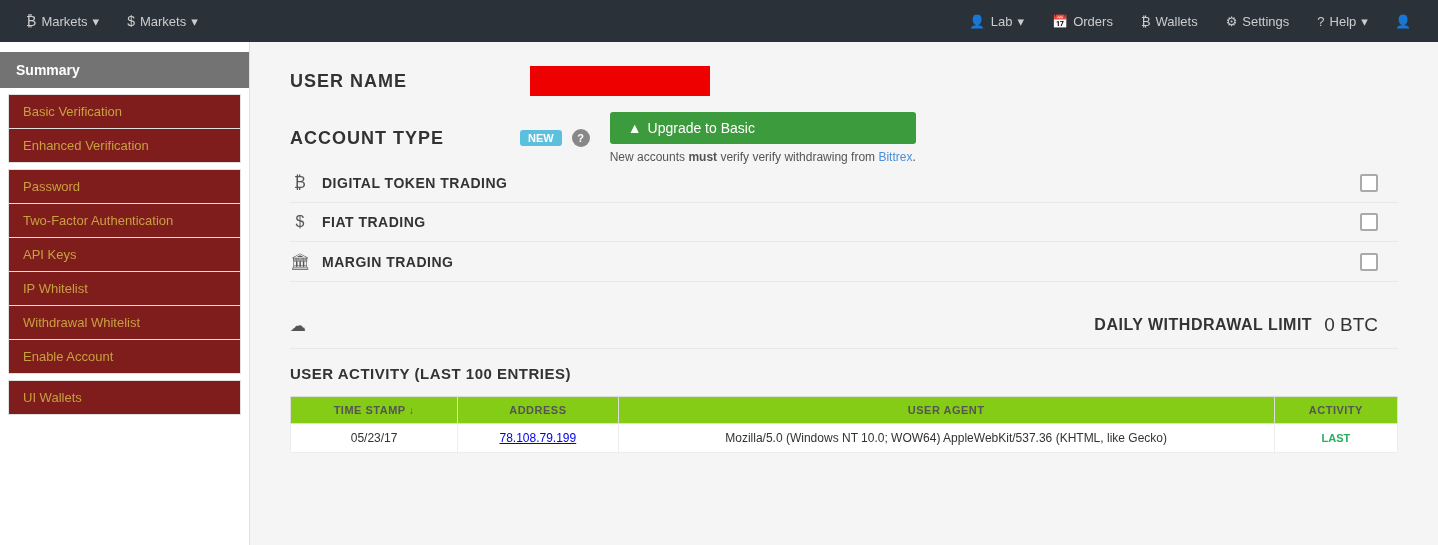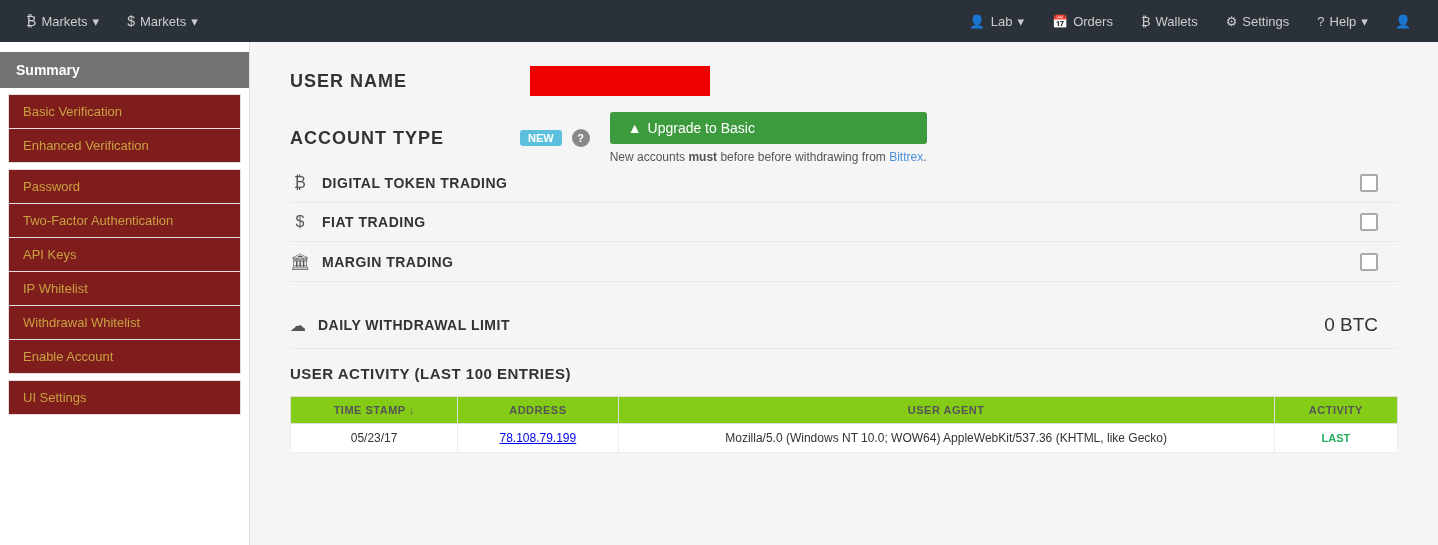--- a/index.html
+++ b/index.html
@@ -177,21 +177,21 @@
 
     
     .withdrawal-row {
       display: flex;
       align-items: center;
       padding: 12px 0;
       gap: 12px;
       border-bottom: 1px solid #e8e8e8;
     }
     .withdrawal-icon { font-size: 16px; color: #555; }
-    .withdrawal-label { font-size: 14px; font-weight: bold; letter-spacing: 0.5px; flex: 1; }
+    .withdrawal-label { font-size: 16px; font-weight: bold; letter-spacing: 0.5px; flex: 1; text-align: right; }
     .withdrawal-value { font-size: 19px; margin-right: 20px; }
 
     
     .activity-section { margin-top: 16px; }
     .activity-title {
       font-size: 15px;
       font-weight: bold;
       margin-bottom: 14px;
       letter-spacing: 0.5px;
     }
@@ -303,21 +303,21 @@
       <a class="sidebar-link">
         <span>Withdrawal Whitelist</span>
       </a>
       <a class="sidebar-link">
         <span>Enable Account</span>
       </a>
     </div>
 
     <div class="sidebar-group">
       <a class="sidebar-link">
-        <span>UI Settings</span>
+        <span>UI Wallets</span>
       </a>
     </div>
   </aside>
 
   <main class="content">
 
     <div class="field-row">
       <div class="field-label">USER NAME</div>
       <div class="username-input"></div>
     </div>
@@ -327,21 +327,21 @@
         <span class="field-label">ACCOUNT TYPE</span>
         <span class="badge-new">NEW</span>
         <span class="help-icon">?</span>
       </div>
       <div class="account-type-right">
         <button class="upgrade-btn">
           <span>▲</span>
           <span>Upgrade to Basic</span>
         </button>
         <div class="verify-note">
-          <span>New accounts </span><strong><span>must</span></strong><span> before before withdrawing from </span><a href="#"><span>Bittrex</span></a><span>.</span>
+          <span>New accounts </span><strong><span>must</span></strong><span> verify verify withdrawing from </span><a href="#"><span>Bittrex</span></a><span>.</span>
         </div>
       </div>
     </div>
 
     <div class="features-section">
       <div class="feature-row">
         <span class="feature-icon">₿</span>
         <span class="feature-label">DIGITAL TOKEN TRADING</span>
         <span class="feature-checkbox"></span>
       </div>

